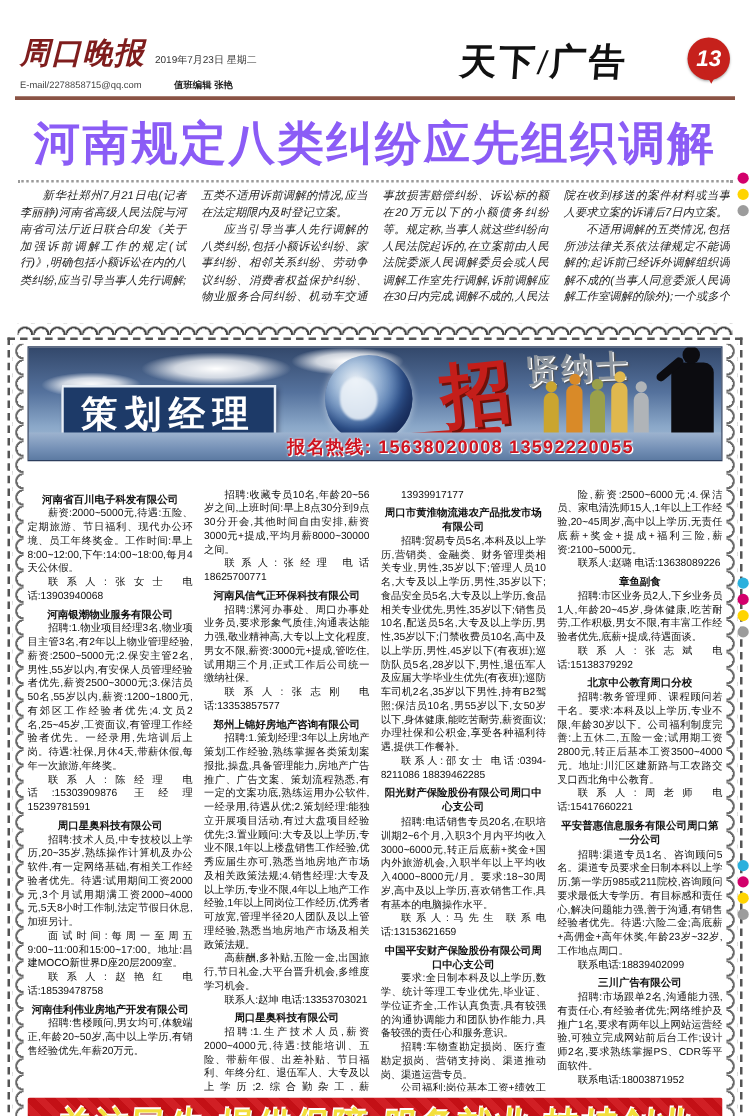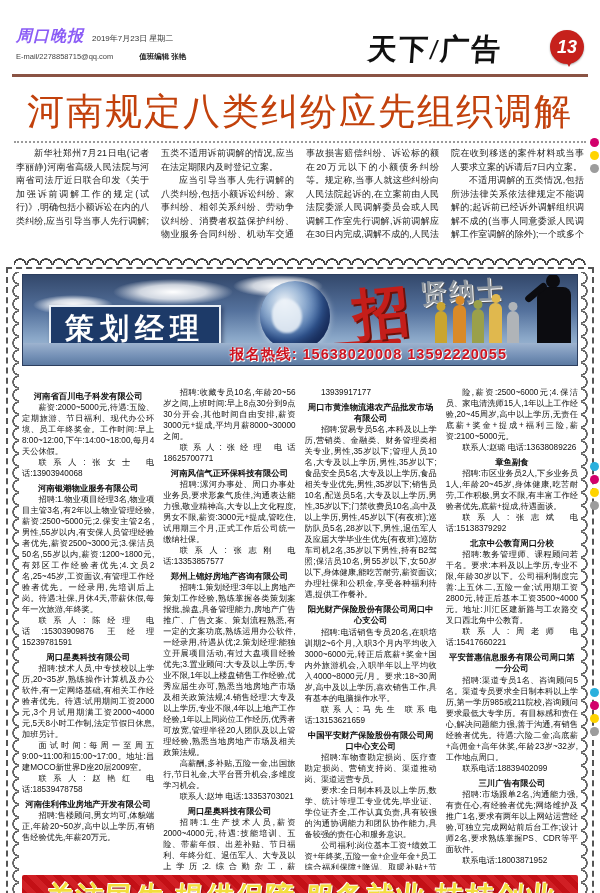--- a/index.html
+++ b/index.html
@@ -6,39 +6,39 @@
   html,body { margin:0; padding:0; background:#f2f2ee; }
   .page {
     position:relative; width:600px; height:893px; margin:0 auto;
     background:#fff; outline:1px dashed #c9c9c4; overflow:hidden;
     font-family:"Liberation Sans", sans-serif; color:#1a1a1a;
   }
   
   .masthead { display:flex; justify-content:space-between; align-items:flex-start; padding:26px 16px 0 16px; }
   .m-left { }
   .m-logo-row { display:flex; align-items:baseline; gap:8px; }
-  .paper-name { font-family:"Liberation Serif", serif; font-weight:900; font-style:italic; font-size:16px; color:#8b5cf6; letter-spacing:1px; }
+  .paper-name { font-family:"Liberation Serif", serif; font-weight:900; font-style:italic; font-size:24px; color:#7f1d1d; letter-spacing:1px; }
   .m-date { font-size:8px; color:#333; }
   .m-sub { font-size:7.5px; color:#444; margin-top:5px; display:flex; gap:26px; }
   .m-sub .editor { font-weight:bold; color:#222; }
   .m-right { display:flex; align-items:flex-start; gap:8px; padding-top:4px; }
   .section-title { font-family:"Liberation Serif", serif; font-weight:900; font-size:29px; color:#111; letter-spacing:2px; transform:skewX(-4deg); }
   .page-pin { position:relative; width:34px; height:34px; background:#c6211c; border-radius:50%;
     color:#fff; display:flex; align-items:center; justify-content:center;
     font-size:18px; font-weight:900; font-style:italic; box-shadow:0 1px 2px rgba(0,0,0,.35);margin-left:40px; }
   .page-pin::after { content:""; position:absolute; bottom:-9px; left:55%; transform:translateX(-50%);
     border:6px solid transparent; border-top:11px solid #c6211c; }
   .m-rule { height:3px; background:#8a5344; margin:4px 12px 0 12px; }
   
-  .headline { text-align:center; font-family:"Liberation Serif", serif; font-weight:400;
-    font-size:37px; letter-spacing:2px; margin:10px 10px 4px 10px; color:#c2410c; }
+  .headline { text-align:center; font-family:"Liberation Serif", serif; font-weight:700;
+    font-size:37px; letter-spacing:2px; margin:10px 10px 4px 10px; color:#8b5cf6; }
   .dotted-sep { border-top:2px dotted #9a9a9a; margin:4px 14px; }
   .article-cols { margin:4px 16px 0 16px; height:104px; overflow:hidden;
     column-count:4; column-gap:12px; column-fill:auto;
-    font-size:9px; line-height:1.5; text-align:justify; color:#222; }
+    font-size:9px; line-height:1.5; text-align:justify; color:#222;font-style:italic; }
   .article-cols p { margin:0; text-indent:2em; }
   
   .wave-sep { height:9px; margin:5px 14px 2px 14px;
     background-image:radial-gradient(circle at 6px 9px, transparent 5px, #444 5px, #444 6.5px, transparent 7px);
     background-size:13px 9px; background-repeat:repeat-x; }
   
   .ad-region { position:relative; margin:2px 6px 0 6px; border:2px dashed #555; padding:5px 14px 4px 14px; background:#fff; }
   .side-wave { position:absolute; top:3px; bottom:3px; width:9px; background-repeat:repeat-y; background-size:9px 13px; }
   .side-wave.left  { left:2px;  background-image:radial-gradient(circle at 9px 6px, transparent 5px, #666 5px, #666 6.5px, transparent 7px); }
   .side-wave.right { right:2px; background-image:radial-gradient(circle at 0px 6px, transparent 5px, #666 5px, #666 6.5px, transparent 7px); }
@@ -175,26 +175,27 @@
           <p>招聘:1.策划经理:3年以上房地产策划工作经验,熟练掌握各类策划案报批,操盘,具备管理能力,房地产广告推广、广告文案、策划流程熟悉,有一定的文案功底,熟练运用办公软件,一经录用,待遇从优;2.策划经理:能独立开展项目活动,有过大盘项目经验优先;3.置业顾问:大专及以上学历,专业不限,1年以上楼盘销售工作经验,优秀应届生亦可,熟悉当地房地产市场及相关政策法规;4.销售经理:大专及以上学历,专业不限,4年以上地产工作经验,1年以上同岗位工作经历,优秀者可放宽,管理半径20人团队及以上管理经验,熟悉当地房地产市场及相关政策法规。</p>
           <p>高薪酬,多补贴,五险一金,出国旅行,节日礼金,大平台晋升机会,多维度学习机会。</p>
           <p>联系人:赵坤 电话:13353703021</p>
           <div class="ad-title">周口星奥科技有限公司</div>
           <p>招聘:1.生产技术人员,薪资2000~4000元,待遇:技能培训、五险、带薪年假、出差补贴、节日福利、年终分红、退伍军人、大专及以上学历;2.综合勤杂工,薪资:2000~4000元,年龄40周岁以上,2年以上工程相关工作经验;3.平面设计,薪资:2000~4000元,大专以上学历,有一定美术功底,1年以上平面设计工作经验;4.销售总监,薪资:4000~6000元,5年以上销售经验;5.大区销售经理,薪资2000~4000元;6.销售助理,薪资:2000~4000元,大专以上学历或退伍军人。</p>
         </div>
         <div class="col">
           <p>13939917177</p>
           <div class="ad-title">周口市黄淮物流港农产品批发市场有限公司</div>
           <p>招聘:贸易专员5名,本科及以上学历,营销类、金融类、财务管理类相关专业,男性,35岁以下;管理人员10名,大专及以上学历,男性,35岁以下;食品安全员5名,大专及以上学历,食品相关专业优先,男性,35岁以下;销售员10名,配送员5名,大专及以上学历,男性,35岁以下;门禁收费员10名,高中及以上学历,男性,45岁以下(有夜班);巡防队员5名,28岁以下,男性,退伍军人及应届大学毕业生优先(有夜班);巡防车司机2名,35岁以下男性,持有B2驾照;保洁员10名,男55岁以下,女50岁以下,身体健康,能吃苦耐劳,薪资面议;办理社保和公积金,享受各种福利待遇,提供工作餐补。</p>
+          <p>联系人:邵女士 电话:0394-8211086 18839462285</p>
           <div class="ad-title">阳光财产保险股份有限公司周口中心支公司</div>
           <p>招聘:电话销售专员20名,在职培训期2~6个月,入职3个月内平均收入3000~6000元,转正后底薪+奖金+国内外旅游机会,入职半年以上平均收入4000~8000元/月。要求:18~30周岁,高中及以上学历,喜欢销售工作,具有基本的电脑操作水平。</p>
           <p>联系人:马先生 联系电话:13153621659</p>
           <div class="ad-title">中国平安财产保险股份有限公司周口中心支公司</div>
+          <p>要求:全日制本科及以上学历,数学、统计等理工专业优先,毕业证、学位证齐全,工作认真负责,具有较强的沟通协调能力和团队协作能力,具备较强的责任心和服务意识。</p>
           <p>招聘:车物查勘定损岗、医疗查勘定损岗、营销支持岗、渠道推动岗、渠道运营专员。</p>
-          <p>要求:全日制本科及以上学历,数学、统计等理工专业优先,毕业证、学位证齐全,工作认真负责,具有较强的沟通协调能力和团队协作能力,具备较强的责任心和服务意识。</p>
           <p>公司福利:岗位基本工资+绩效工资+年终奖,五险一金+企业年金+员工综合福利保障+降温、取暖补贴+节日费+年度体检。</p>
         </div>
         <div class="col">
           <p>险,薪资:2500~6000元;4.保洁员、家电清洗师15人,1年以上工作经验,20~45周岁,高中以上学历,无责任底薪+奖金+提成+福利三险,薪资:2100~5000元。</p>
           <p>联系人:赵璐 电话:13638089226</p>
           <div class="ad-title">章鱼副食</div>
           <p>招聘:市区业务员2人,下乡业务员1人,年龄20~45岁,身体健康,吃苦耐劳,工作积极,男女不限,有丰富工作经验者优先,底薪+提成,待遇面谈。</p>
           <p>联系人:张志斌 电话:15138379292</p>
           <div class="ad-title">北京中公教育周口分校</div>
           <p>招聘:教务管理师、课程顾问若干名。要求:本科及以上学历,专业不限,年龄30岁以下。公司福利制度完善:上五休二,五险一金;试用期工资2800元,转正后基本工资3500~4000元。地址:川汇区建新路与工农路交叉口西北角中公教育。</p>

